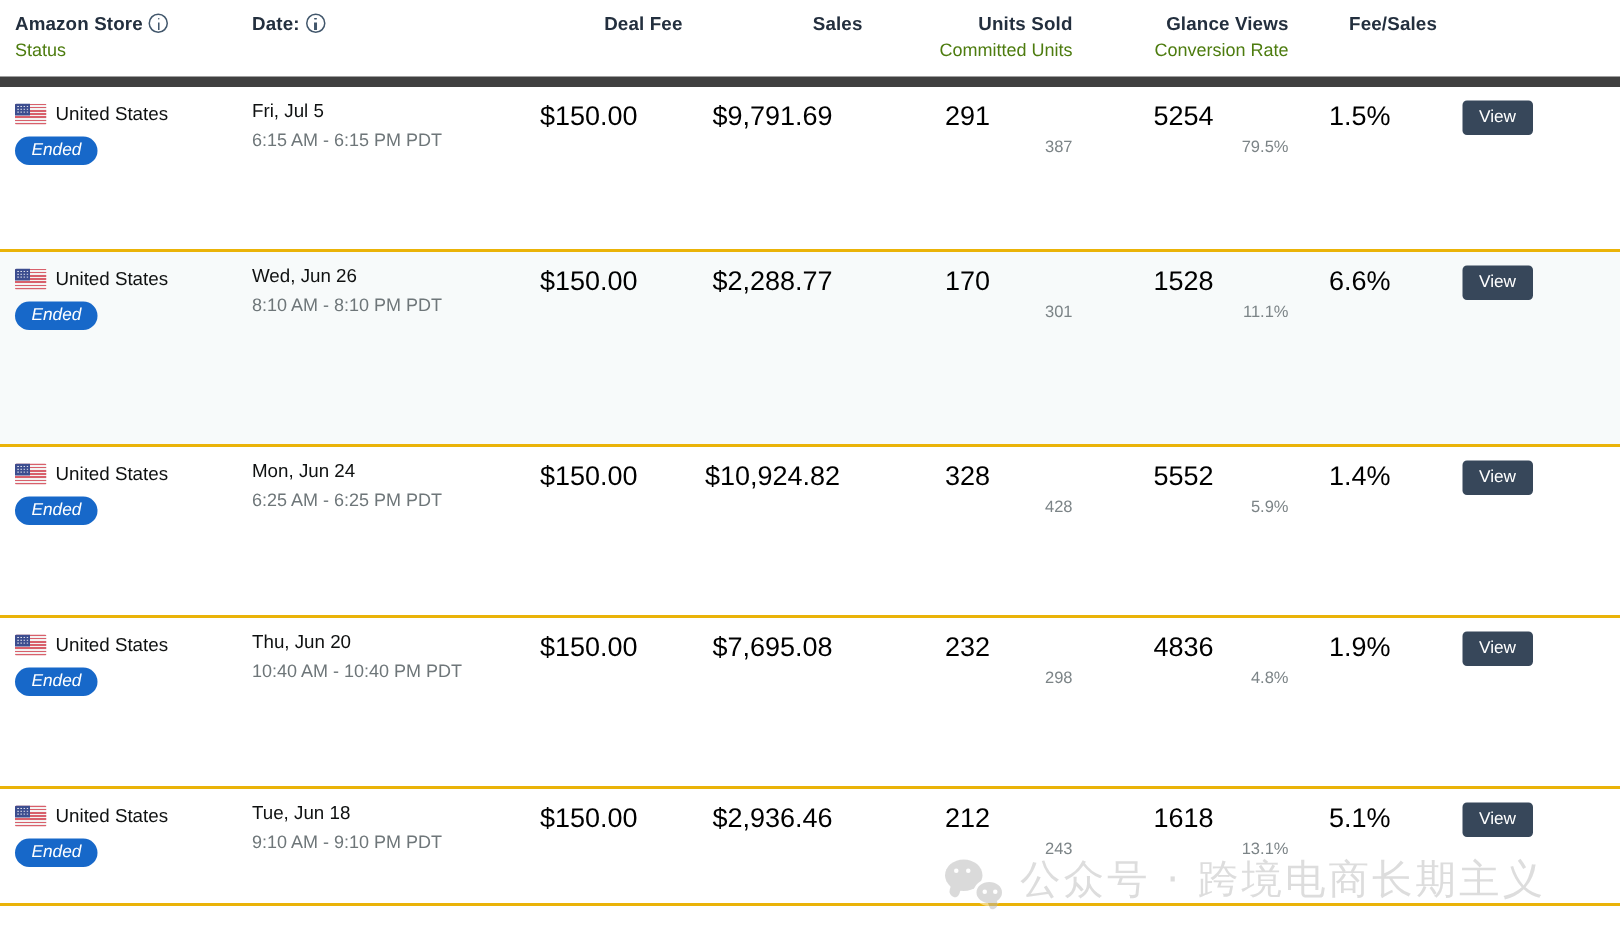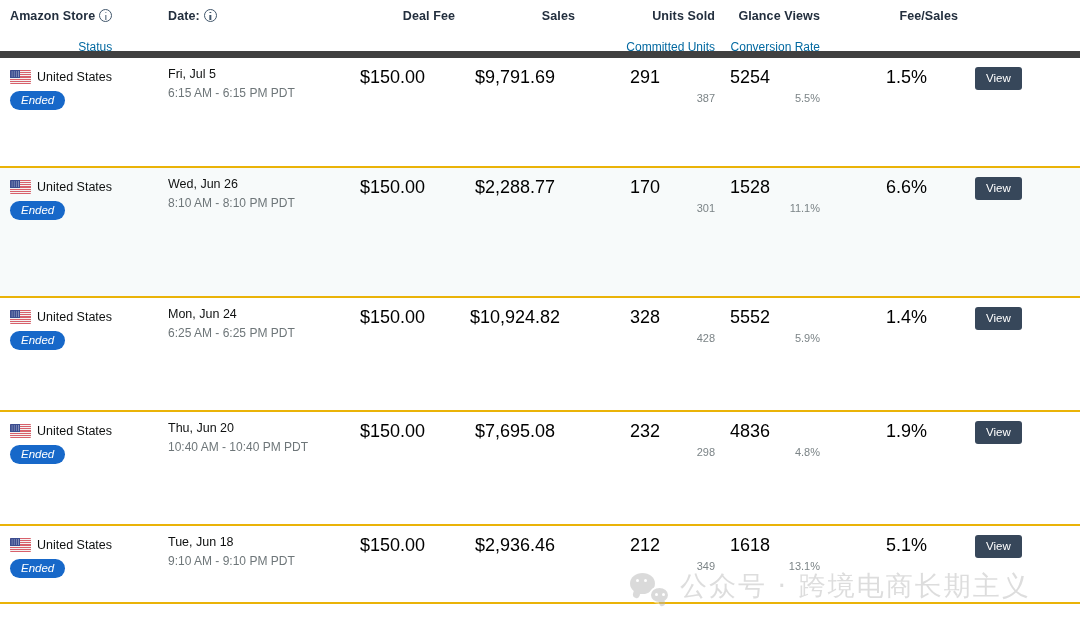--- a/index.html
+++ b/index.html
@@ -37,26 +37,25 @@
     display: block;
     font-size: 12.5px;
     font-weight: bold;
     color: #232f3e;
     letter-spacing: 0.1px;
     white-space: nowrap;
   }
 
   .hcell .h-sub {
     display: block;
-    margin-top: 17px;
+    margin-top: 3px;
     font-size: 12px;
     font-weight: normal;
-    color: #0369a1;
-    white-space: nowrap;
-    text-align: right;
+    color: #4d7c0f;
+    white-space: nowrap;
   }
 
   .hcell.right { text-align: right; }
 
   .info-icon {
     display: inline-block;
     width: 13px;
     height: 13px;
     border: 1.2px solid #41566b;
     border-radius: 50%;
@@ -85,21 +84,21 @@
     background: #41566b;
     transform: translateX(-50%);
   }
 
   
   .col-store  { left: 10px; }
   .col-date   { left: 168px; }
   .col-fee    { left: 330px; width: 125px; }
   .col-sales  { left: 455px; width: 120px; }
   .col-units  { left: 575px; width: 140px; }
-  .col-views  { left: 680px; width: 140px; }
+  .col-views  { left: 719px; width: 140px; }
   .col-ratio  { left: 855px; width: 103px; }
   .col-action { left: 975px; width: 95px; }
 
   
   .table-body { position: relative; }
 
   .row {
     position: relative;
     border-bottom: 2px solid #eab308;
     background: #ffffff;
@@ -340,21 +339,21 @@
         </div>
         <div class="cell col-sales right">
           <span class="val-main">$9,791.69</span>
         </div>
         <div class="cell col-units right">
           <span class="val-main">291</span>
           <span class="val-sub">387</span>
         </div>
         <div class="cell col-views right">
           <span class="val-main">5254</span>
-          <span class="val-sub">5.5%</span>
+          <span class="val-sub">79.5%</span>
         </div>
         <div class="cell col-ratio right">
           <span class="val-main">1.5%</span>
         </div>
         <div class="cell col-action"><span class="view-button">View</span></div>
       </div>
       <div class="row tinted" style="height: 130px;">
         <div class="cell col-store"><span class="flag-icon"><span class="stripes"></span><span class="canton"></span></span><span class="store-name">United States</span><br><span class="status-badge">Ended</span></div>
         <div class="cell col-date">
           <span class="date-main">Wed, Jun 26</span>
@@ -436,21 +435,21 @@
           <span class="date-sub">9:10 AM - 9:10 PM PDT</span>
         </div>
         <div class="cell col-fee right">
           <span class="val-main">$150.00</span>
         </div>
         <div class="cell col-sales right">
           <span class="val-main">$2,936.46</span>
         </div>
         <div class="cell col-units right">
           <span class="val-main">212</span>
-          <span class="val-sub">349</span>
+          <span class="val-sub">243</span>
         </div>
         <div class="cell col-views right">
           <span class="val-main">1618</span>
           <span class="val-sub">13.1%</span>
         </div>
         <div class="cell col-ratio right">
           <span class="val-main">5.1%</span>
         </div>
         <div class="cell col-action"><span class="view-button">View</span></div>
       </div>

